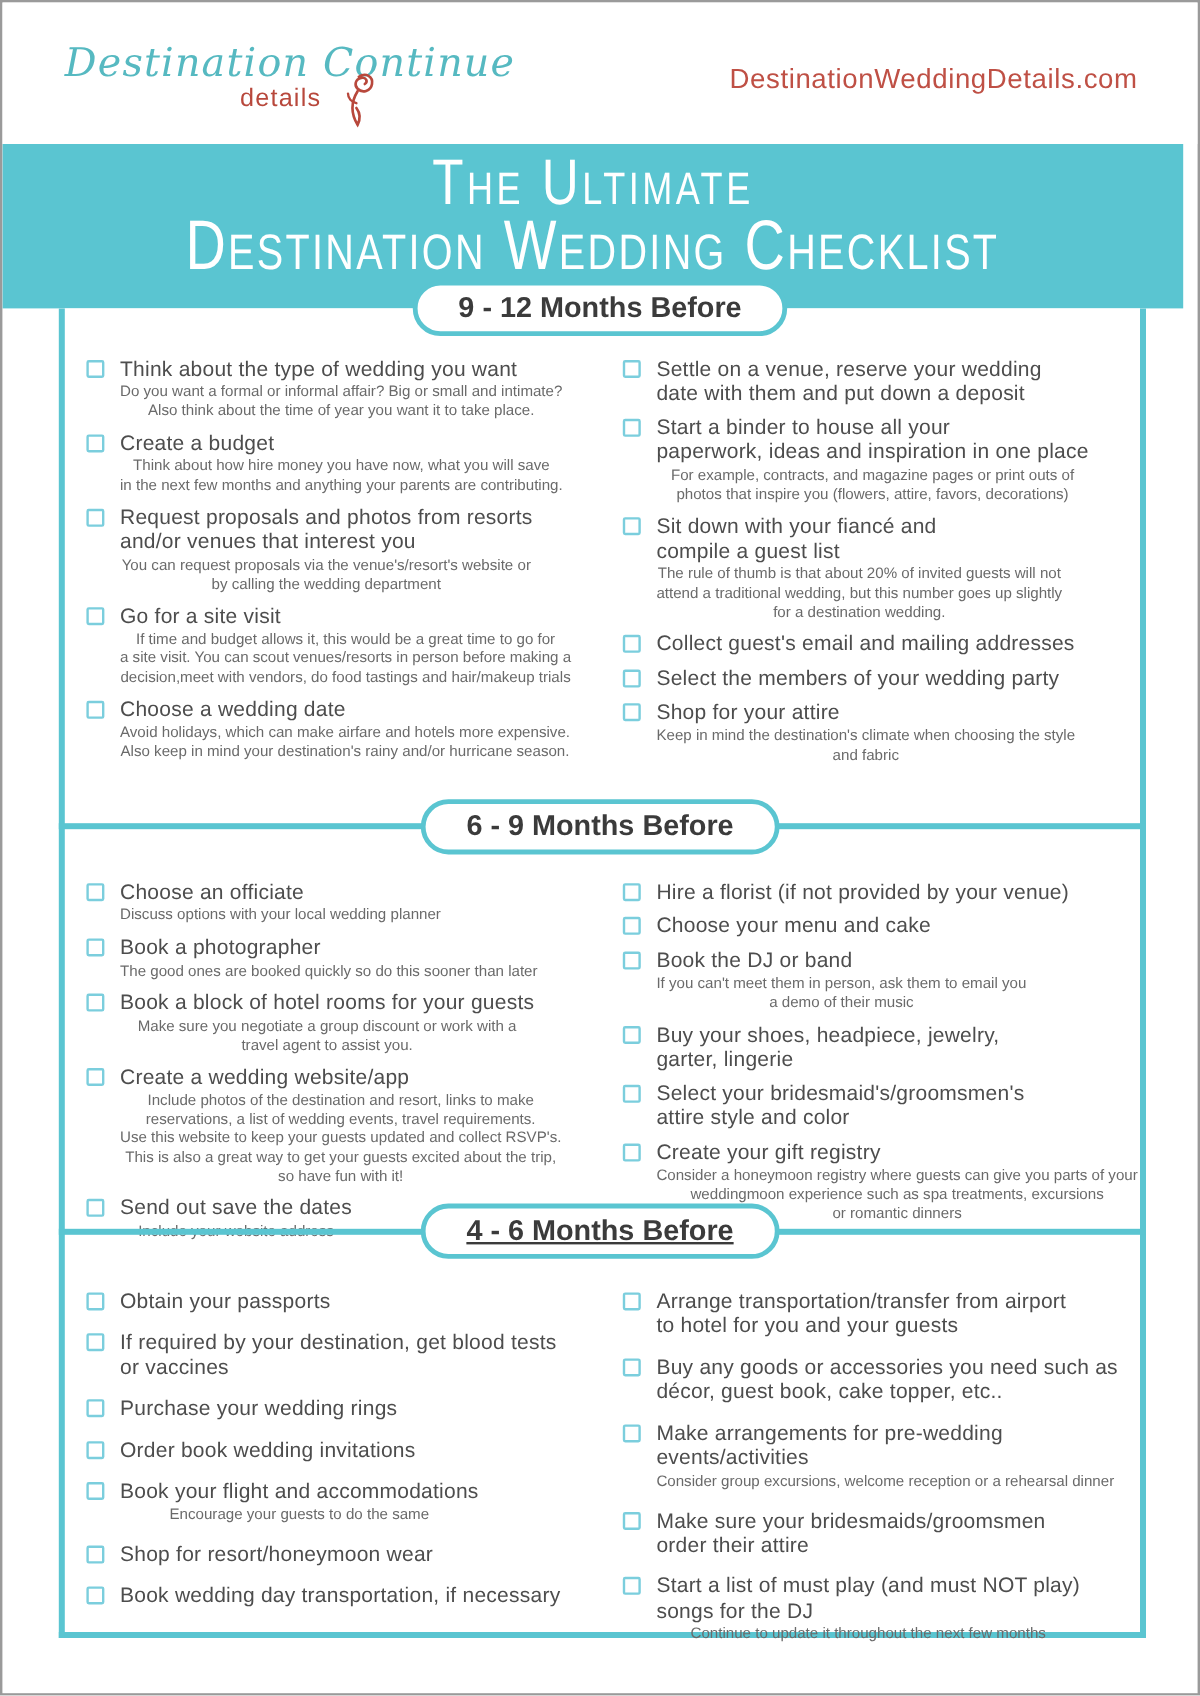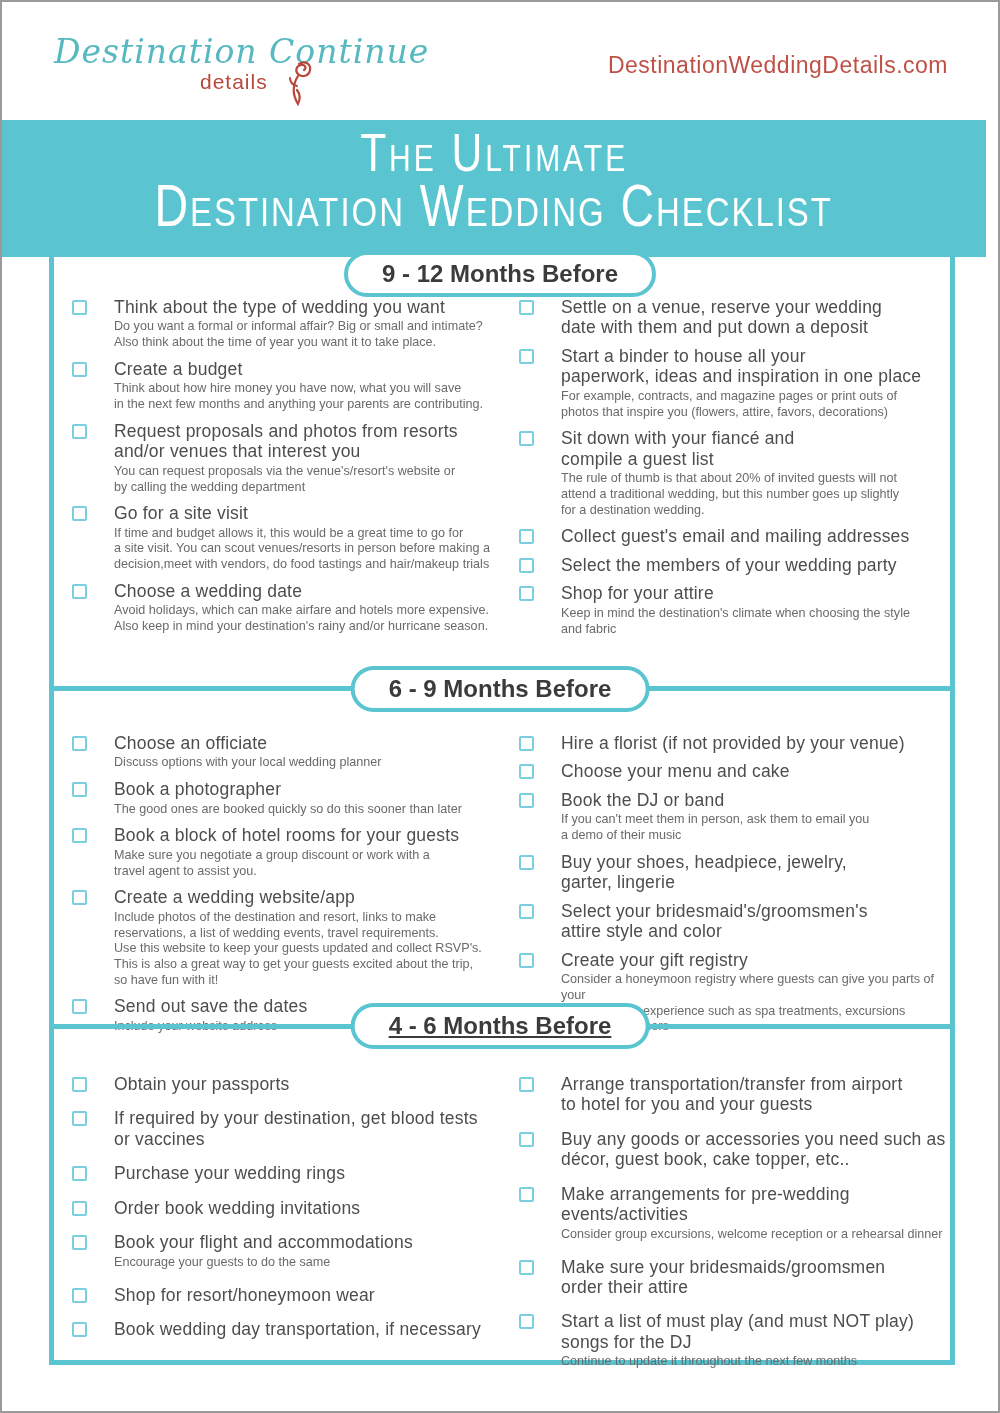--- a/index.html
+++ b/index.html
@@ -45,47 +45,48 @@
   .divider { position:absolute; left:47px; width:906px; height:5px; background:#5ac5d1; z-index:2; }
   .divider-2 { top:684px; }
   .divider-3 { top:1022px; }
 
   .pill {
     position:absolute; left:50%; transform:translateX(-50%); z-index:3;
     background:#ffffff; border:4px solid #5ac5d1; border-radius:30px;
     height:46px; line-height:38px; padding:0 34px; white-space:nowrap;
     font-size:24px; font-weight:bold; color:#3b3b3b;
   }
-  .pill-1 { top:249px; }
+  .pill-1 { top:232px; }
   .pill-2 { top:664px; }
   .pill-3 { top:1001px;text-decoration:underline; }
 
   
   .section { position:relative; width:100%; }
   .section-1 { height:432px; padding-top:40px; }
   .section-2 { height:337px; padding-top:44px; }
   .section-3 { height:339px; padding-top:48px; }
   .cols { display:flex; }
   .col { box-sizing:border-box; }
   .col-left  { width:447px; padding-left:18px; }
   .col-right { width:449px; padding-left:18px; }
 
-  .item { display:flex; gap:27px; margin-bottom:8px; }
+  .item { display:flex; gap:13px; margin-bottom:8px; }
   .section-3 .item { margin-bottom:14px; }
   .checkbox {
     flex:0 0 auto; width:15px; height:15px; margin-top:3px;
     border:2px solid #7bcedd; border-radius:2px; background:#fff;
   }
   .item-title {
     font-size:17.5px; line-height:1.17; color:#4d4d4d; font-weight:400;
     white-space:pre-line; letter-spacing:0.2px;
   }
   .item-desc {
     font-size:12.6px; line-height:1.25; color:#6a6a6a; margin-top:2px;
     white-space:pre-line;
+    text-align:center;
   }
 </style>
 </head>
 <body>
 
 <div class="page">
 
   <div class="header">
     <div class="logo">
       <div class="logo-script">Destination Continue</div>

